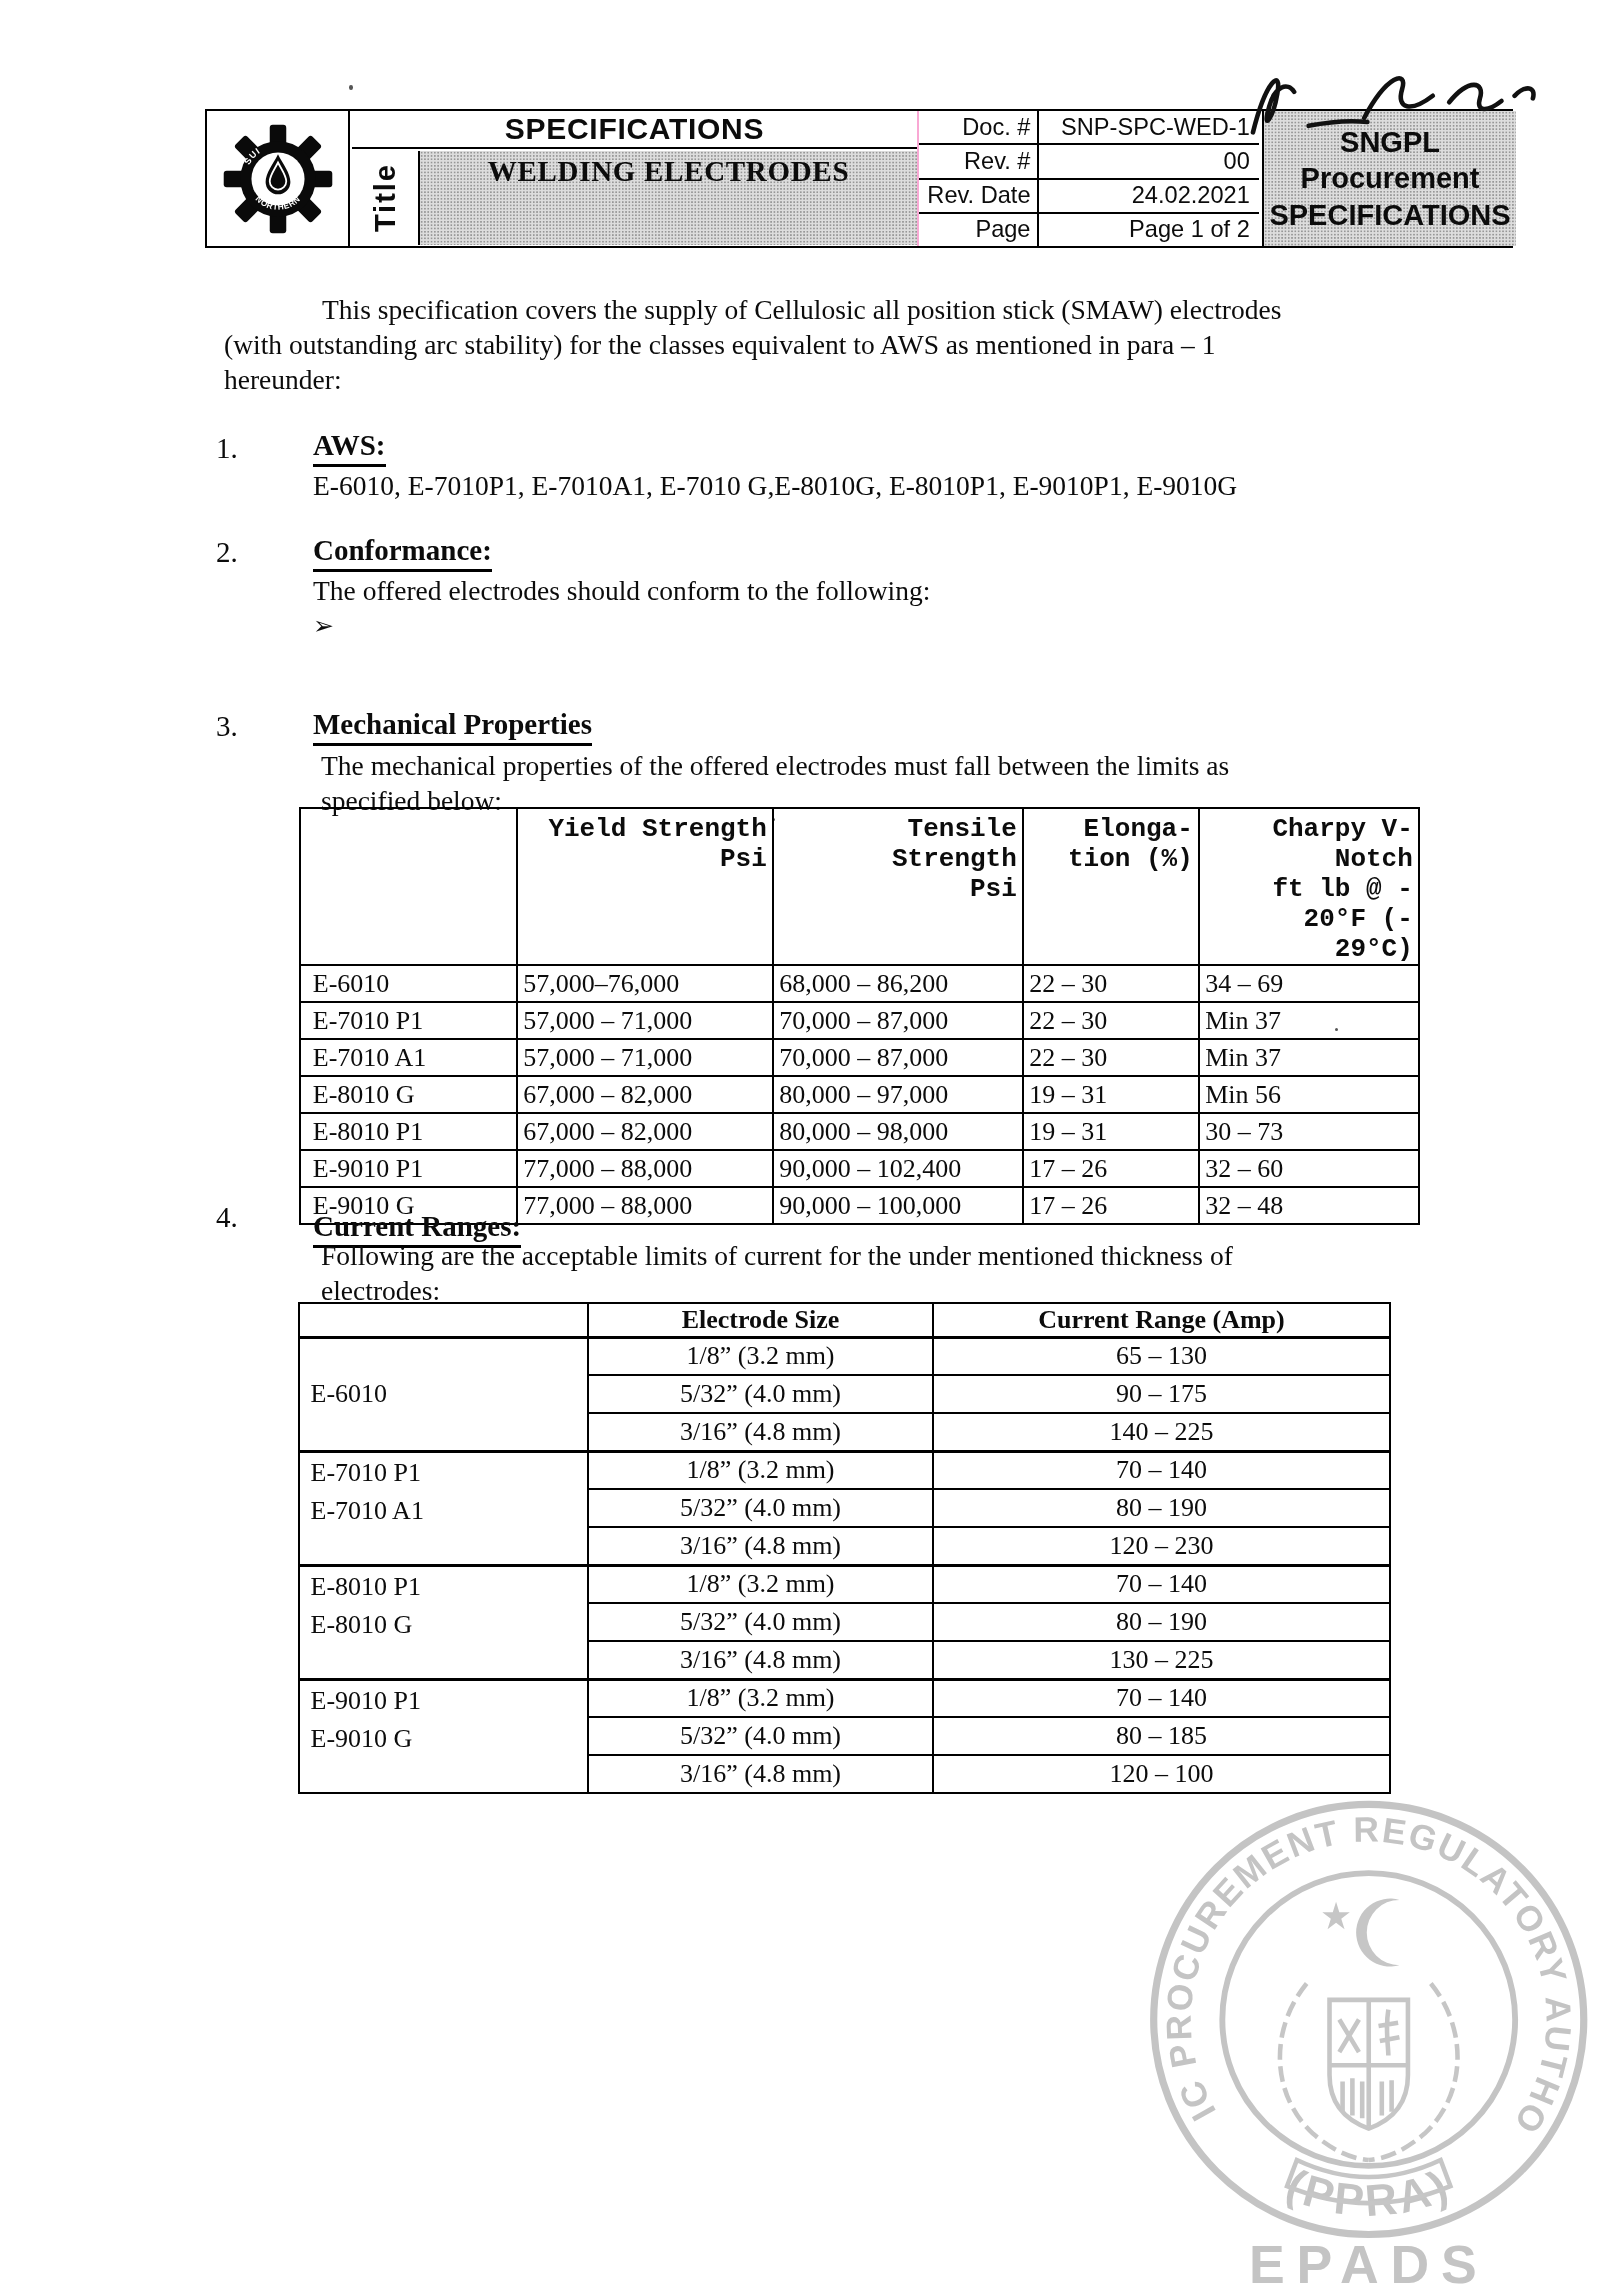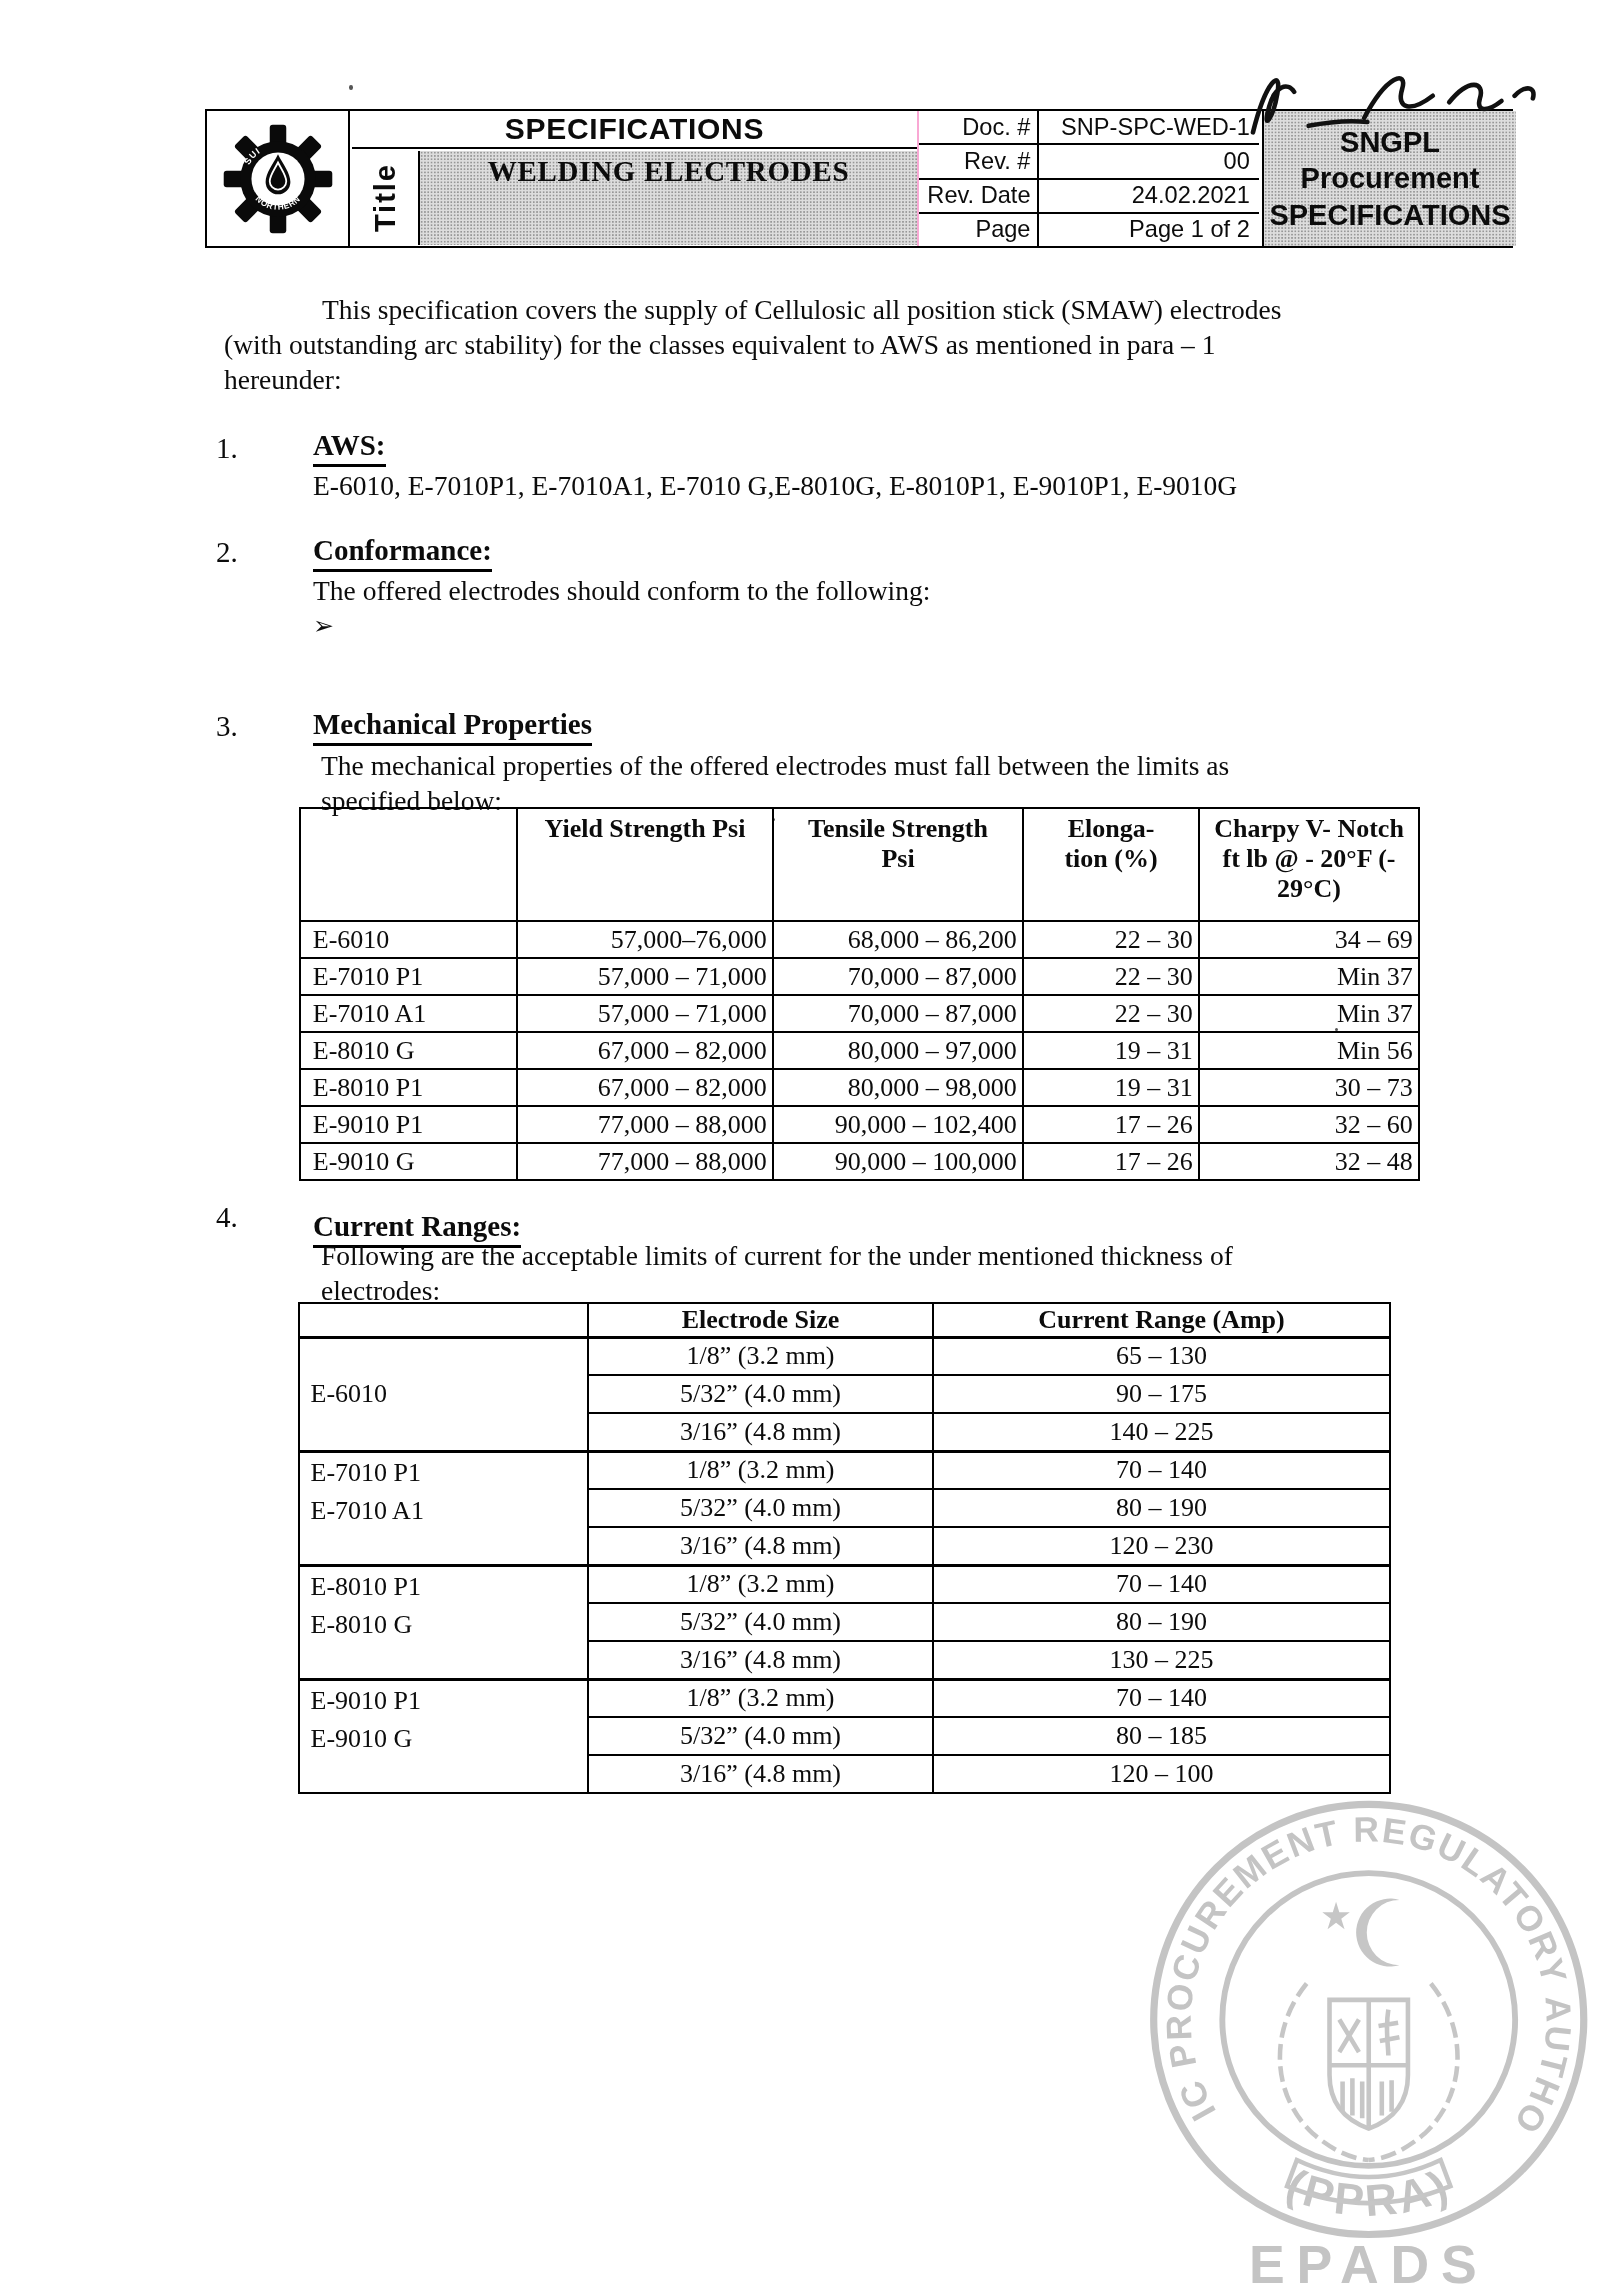--- a/index.html
+++ b/index.html
@@ -45,24 +45,24 @@
   .secnum{position:absolute;left:216px;font-size:29px;}
   .secheading{position:absolute;left:313px;font-size:29px;font-weight:bold;}
   .secheading span{display:inline-block;border-bottom:3.3px solid #000;padding-bottom:2px;}
   .speck{position:absolute;background:#555;border-radius:50%;}
   .bullet-marker{position:absolute;left:313px;font-family:"DejaVu Sans",sans-serif;font-size:25px;}
   
   table{border-collapse:collapse;table-layout:fixed;}
   .dtable{position:absolute;border:2.6px solid #000;font-size:26px;}
   .dtable th,.dtable td{border:2px solid #000;padding:0 5.2px;overflow:hidden;}
   .mt{left:299px;top:807px;width:1119px;}
-  .mt th{font-weight:bold;white-space:pre-line;vertical-align:top;padding-top:5.2px;text-align:center;}
+  .mt th{font-weight:bold;white-space:pre-line;vertical-align:top;padding-top:5.2px;text-align:right;font-family:Liberation Mono, monospace;}
   .mt .hrow{height:113px;}
   .mt .drow{height:37px;}
-  .mt td{text-align:right;}
+  .mt td{text-align:left;}
   .mt td.ecell{text-align:left;padding-left:11.8px;}
   .ct{left:298px;top:1302px;width:1091px;}
   .ct .hrow{height:34px;}
   .ct th{font-weight:bold;text-align:center;}
   .ct .drow{height:38px;}
   .ct td{text-align:center;}
   .ct td.gcell{text-align:left;padding-left:10.5px;vertical-align:top;padding-top:1.3px;}
   .ct td.gcell.vmid{vertical-align:middle;padding-top:0;}
   .glabel-line{height:38px;line-height:38px;}
   .ct tr.group-first td{border-top:3.3px solid #000;}

